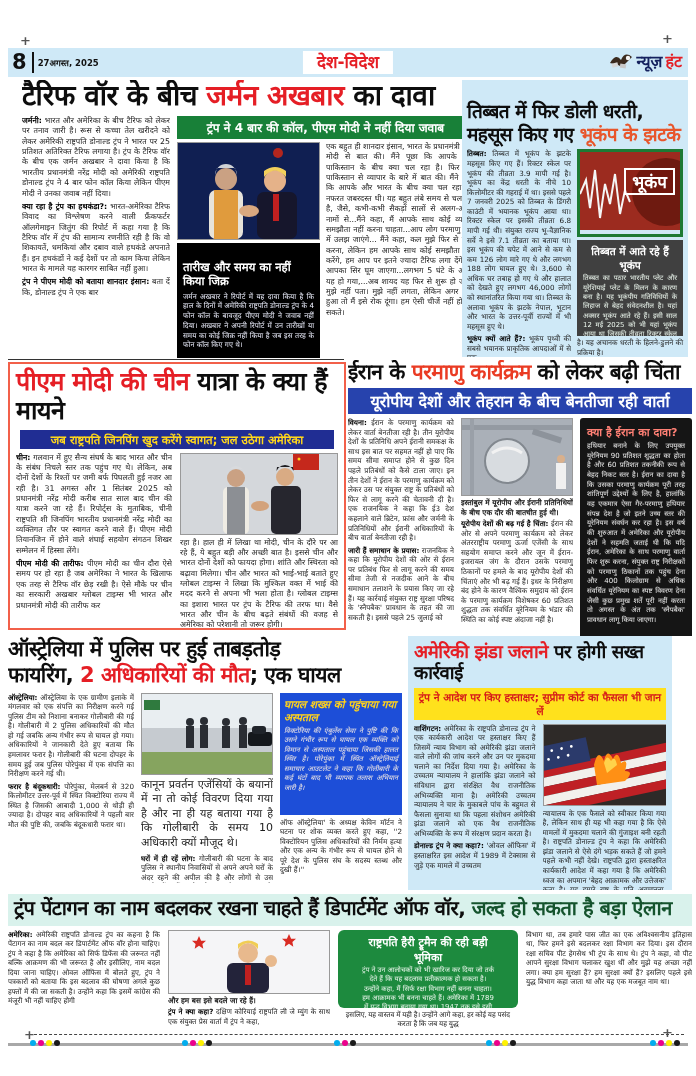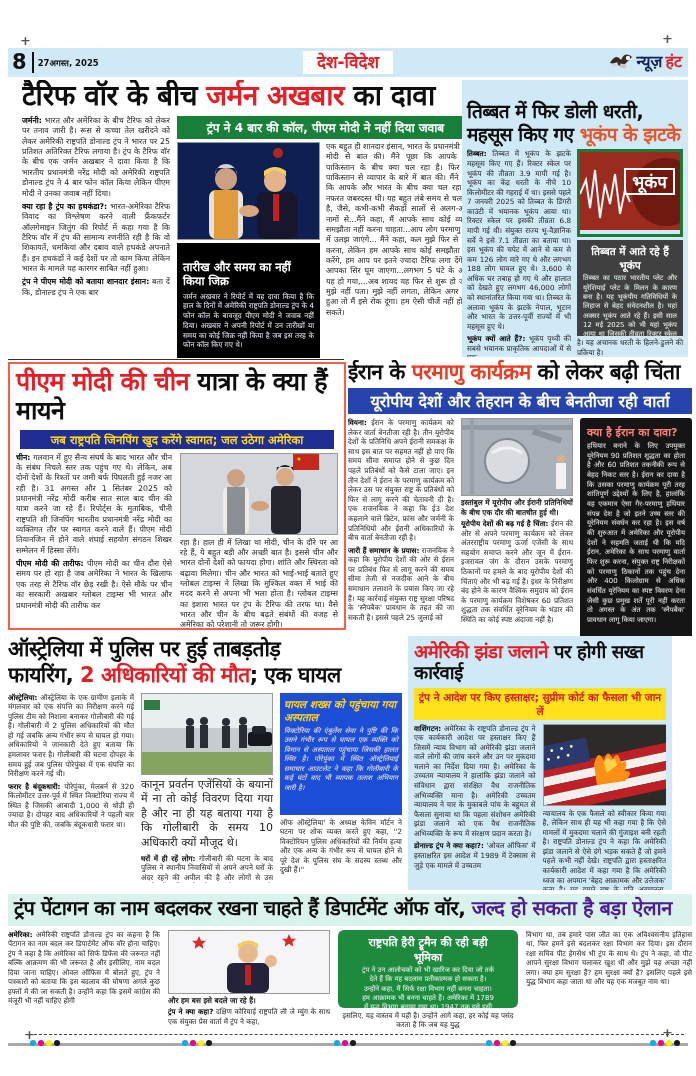--- a/index.html
+++ b/index.html
@@ -19,21 +19,21 @@
   
   .bp{font-size:7.8px;line-height:1.33;text-align:justify;margin:0 0 3px 0;color:#1c1c1c;}
   .bp b{font-weight:bold;color:#000;}
   .col{overflow:hidden;}
   .row{display:flex;gap:7px;}
   
   .hl{margin:0;font-weight:bold;color:#0d0d0d;line-height:1.15;letter-spacing:-0.5px;}
   .red{color:#e51e25;}
   .orange{color:#e8562c;}
   .iranred{color:#ea3b23;}
-  .magenta{color:#4c1d95;}
+  .magenta{color:#14532d;}
   .hl-tariff{font-size:28px;height:36px;}
   .hl-tibet{font-size:19px;line-height:1.22;}
   .hl-china{font-size:25px;margin-bottom:4px;}
   .hl-iran{font-size:21px;margin-bottom:4px;}
   .hl-aus{font-size:21px;line-height:1.25;margin-bottom:4px;}
   .hl-flag{font-size:18.5px;margin-bottom:4px;}
   .hl-pent{font-size:20px;background:#d9f2ec;padding:3px 6px;height:26px;white-space:nowrap;overflow:hidden;}
   
   .greenbar{background:#188038;color:#fff;font-size:12px;font-weight:bold;text-align:center;
             padding:3px 2px;margin-bottom:3px;}
@@ -321,21 +321,21 @@
           <circle cx="102" cy="30" r="6" fill="#e8b98d"></circle>
         </svg>
         <p class="cap">और हम बस इसे बदले जा रहे हैं।</p>
         <p class="bp" style="font-size:7.1px"><b>ट्रंप ने क्या कहा?</b><span> दक्षिण कोरियाई राष्ट्रपति ली जे म्युंग के साथ एक संयुक्त प्रेस वार्ता में ट्रंप ने कहा,</span></p>
       </div>
       <div class="col" style="width:180px;height:100px;">
         <div class="greenbox2">
           <div class="greenbox2-t">राष्ट्रपति हैरी ट्रूमैन की रही बड़ी भूमिका</div>
           <p class="greenbox2-b">ट्रंप ने उन आलोचकों को भी खारिज कर दिया जो तर्क देते हैं कि यह बदलाव प्रतीकात्मक हो सकता है। उन्होंने कहा, मैं सिर्फ रक्षा विभाग नहीं बनना चाहता। हम आक्रामक भी बनना चाहते हैं। अमेरिका में 1789 में युद्ध विभाग बनाया गया था। 1947 तक इसे इसी नाम से जाना जाता था। इसके बाद राष्ट्रपति हैरी ट्रूमैन ने इसका नाम बदलकर सुरक्षा विभाग कर दिया था।</p>
         </div>
-        <p class="bp" style="font-size:7.1px;margin-top:3px;text-align:center;">इसलिए, यह वास्तव में यही है। उन्होंने आगे कहा, हर कोई यह पसंद करता है कि जब यह युद्ध</p>
+        <p class="bp" style="font-size:7.1px;margin-top:3px;text-align:center;font-family:Liberation Serif, serif;">इसलिए, यह वास्तव में यही है। उन्होंने आगे कहा, हर कोई यह पसंद करता है कि जब यह युद्ध</p>
       </div>
       <div class="col" style="width:166px;height:100px;">
         <p class="bp" style="font-size:7.1px">विभाग था, तब हमारे पास जीत का एक अविश्वसनीय इतिहास था, फिर हमने इसे बदलकर रक्षा विभाग कर दिया। इस दौरान रक्षा सचिव पीट हेगसेथ भी ट्रंप के साथ थे। ट्रंप ने कहा, वो पीट आपने सुरक्षा विभाग चलाकर खुश थीं और मुझे यह अच्छा नहीं लगा। क्या हम सुरक्षा हैं? हम सुरक्षा क्यों हैं? इसलिए पहले इसे युद्ध विभाग कहा जाता था और यह एक मजबूत नाम था।</p>
       </div>
     </div>
   </section>
 
   <div class="dash"></div>
   <div class="graybar"></div>
   <div class="dots" style="left:30px;">

